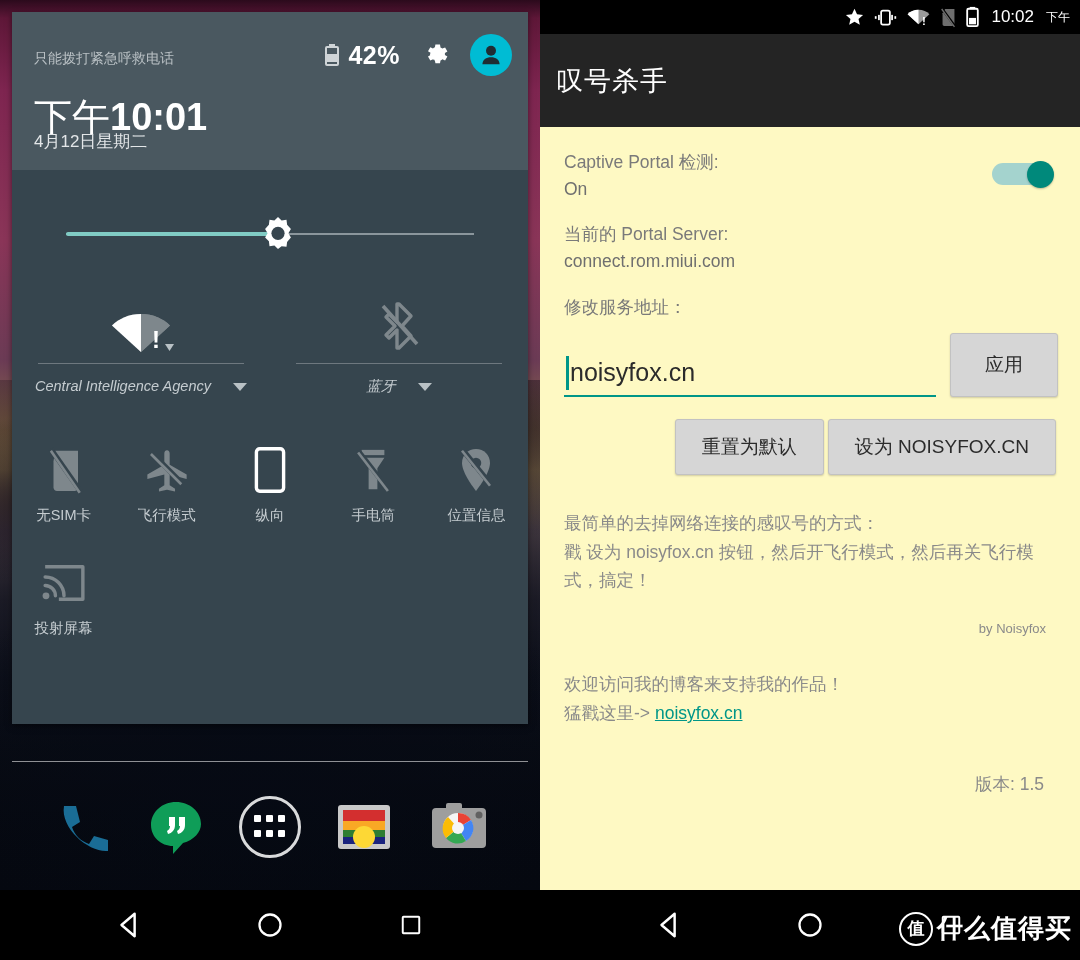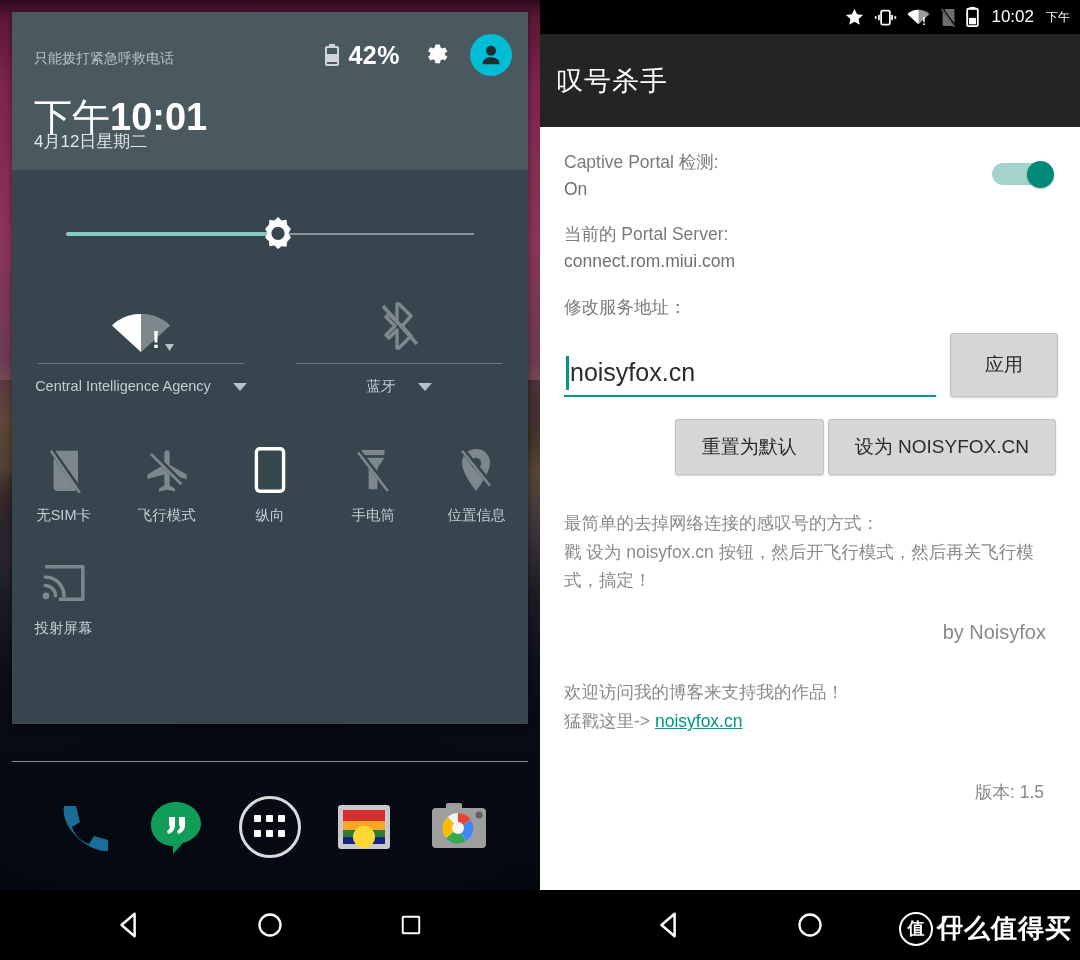--- a/index.html
+++ b/index.html
@@ -82,37 +82,37 @@
   .bright .track{ position:absolute; left:0; right:0; top:1px; height:2px; background:#8b969c; }
   .bright .fill{ position:absolute; left:0; width:52%; top:0; height:4px; background:#80cbc4; border-radius:2px;}
   .bright .thumb{ position:absolute; left:52%; top:-17px; width:38px; height:38px; margin-left:-19px; }
 
   
   .wide-tiles{ position:absolute; left:0; right:0; top:110px; display:flex; }
   .wtile{ flex:1; position:relative; height:150px; text-align:center; }
   .wtile .glyph{ height:74px; display:flex; align-items:flex-end; justify-content:center; }
   .wtile .rule{ position:absolute; left:26px; right:26px; top:83px; height:1px; background:rgba(255,255,255,.28); }
   .wtile .lbl{ position:absolute; left:8px; right:8px; top:96px; font-size:14.5px; color:#c5ccd0;
-               display:flex; align-items:center; justify-content:center; gap:22px; flex-wrap:wrap; line-height:1.45;}
+               display:flex; align-items:center; justify-content:center; gap:22px; flex-wrap:wrap; line-height:1.45;font-style:italic;}
   .caret{ width:0; height:0; border-left:7px solid transparent; border-right:7px solid transparent; border-top:8px solid #b9c1c5; display:inline-block; }
 
   
   .tiles{ position:absolute; left:0; right:0; top:268px; display:grid; grid-template-columns:repeat(5,1fr); row-gap:26px; }
   .tile{ text-align:center; }
   .tile .glyph{ height:64px; display:flex; align-items:center; justify-content:center; }
   .tile .lbl{ font-size:14.5px; color:#c5ccd0; margin-top:4px; }
 
   
   .right-phone{ position:absolute; left:540px; top:0; width:540px; height:890px; background:#ececec; overflow:hidden; }
   .r-statusbar{ height:34px; background:#000; display:flex; align-items:center; justify-content:flex-end; padding-right:10px; gap:9px; }
   .sb-time{ color:#fff; font-size:17px; font-weight:400; margin-left:3px; }
   .sb-ampm{ color:#fff; font-size:12px; margin-left:3px; }
   .r-appbar{ height:93px; background:#242424; display:flex; align-items:center; padding-left:16px; }
   .r-title{ color:#fff; font-size:27px; letter-spacing:1px; }
-  .r-content{ position:relative; height:763px; background:#ffffff; padding:22px 22px 0 24px; }
+  .r-content{ position:relative; height:763px; background:#fef9c3; padding:22px 22px 0 24px; }
 
   .lbl-block{ color:#7a7a7a; font-size:17.5px; line-height:1.55; }
   .lbl-block .v{ color:#6f6f6f; }
   .row-toggle{ display:flex; justify-content:space-between; align-items:flex-start; }
   .switch{ width:62px; height:26px; position:relative; margin-top:12px; margin-right:4px; }
   .switch .bar{ position:absolute; left:0; top:2px; width:50px; height:22px; border-radius:11px; background:#a4d3ce; }
   .switch .knob{ position:absolute; right:0; top:0; width:27px; height:27px; border-radius:50%; background:#00897b; box-shadow:0 1px 2px rgba(0,0,0,.25); }
 
   .sect{ margin-top:18px; }
   .field-row{ display:flex; align-items:flex-end; gap:14px; margin-top:12px; }
@@ -126,21 +126,21 @@
   .btn{
     background:#d6d6d6; border:1px solid #c2c2c2; border-radius:3px;
     color:#2b2b2b; font-size:19px; font-family:inherit;
     padding:14px 26px; box-shadow:0 1px 2px rgba(0,0,0,.18);
     cursor:pointer; white-space:nowrap;
   }
   .btn-apply{ padding:18px 34px; }
   .btn-row{ display:flex; justify-content:flex-end; gap:4px; margin-top:22px; padding-right:2px; }
 
   .desc{ margin-top:34px; color:#8a8a8a; font-size:17.5px; line-height:1.65; }
-  .byline{ text-align:right; color:#8a8a8a; font-size:20px; margin-top:26px; padding-right:12px; }
+  .byline{ text-align:right; color:#8a8a8a; font-size:13px; margin-top:26px; padding-right:12px; }
   .blog{ margin-top:34px; color:#8a8a8a; font-size:17.5px; line-height:1.65; }
   .blog a{ color:#009688; text-decoration:underline; }
   .version{ text-align:right; color:#8a8a8a; font-size:17.5px; margin-top:44px; padding-right:14px; }
 
   
   .navbar{ position:absolute; left:0; bottom:0; width:1080px; height:70px; background:#000; }
   .nav-half{ position:absolute; top:0; height:70px; width:540px; display:flex; align-items:center; justify-content:space-around; padding:0 58px; }
   .nav-left{ left:0; } .nav-right{ left:540px; }
   .nav-btn{ width:40px; height:40px; display:flex; align-items:center; justify-content:center; }
 

